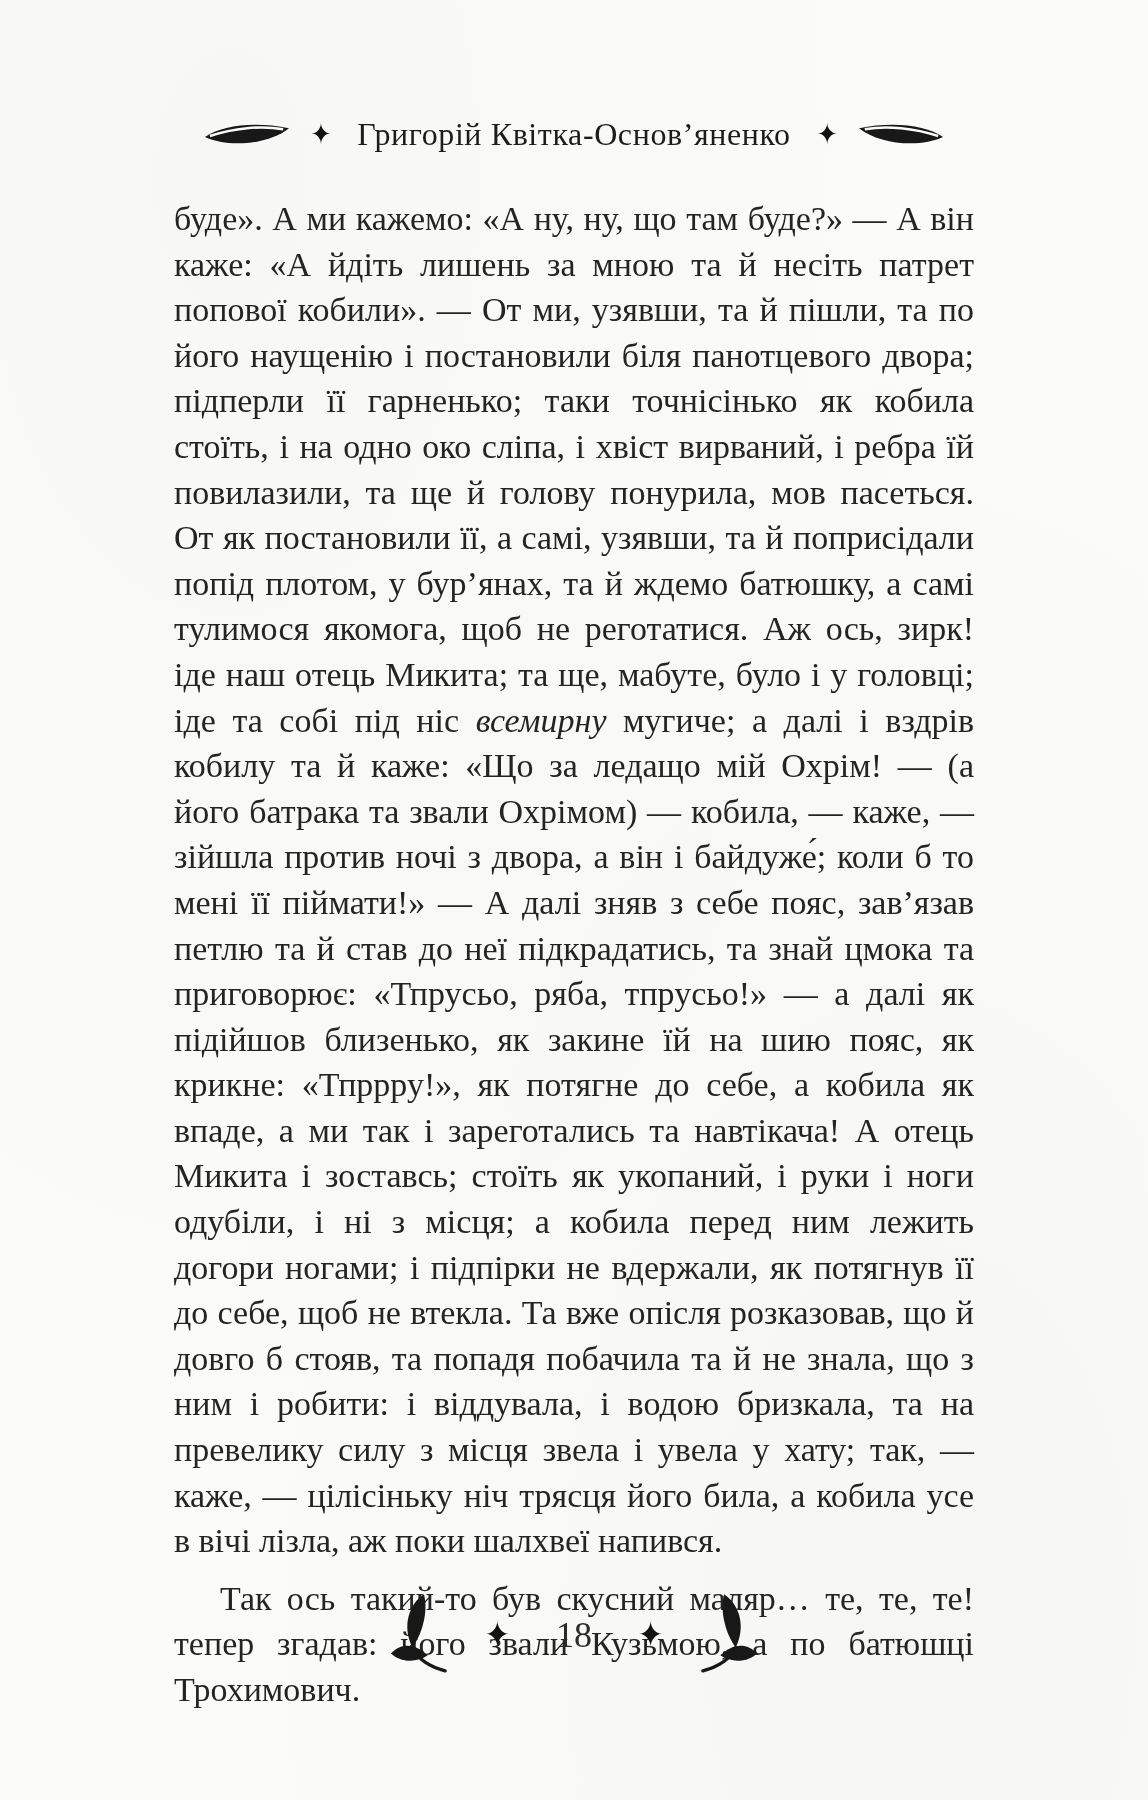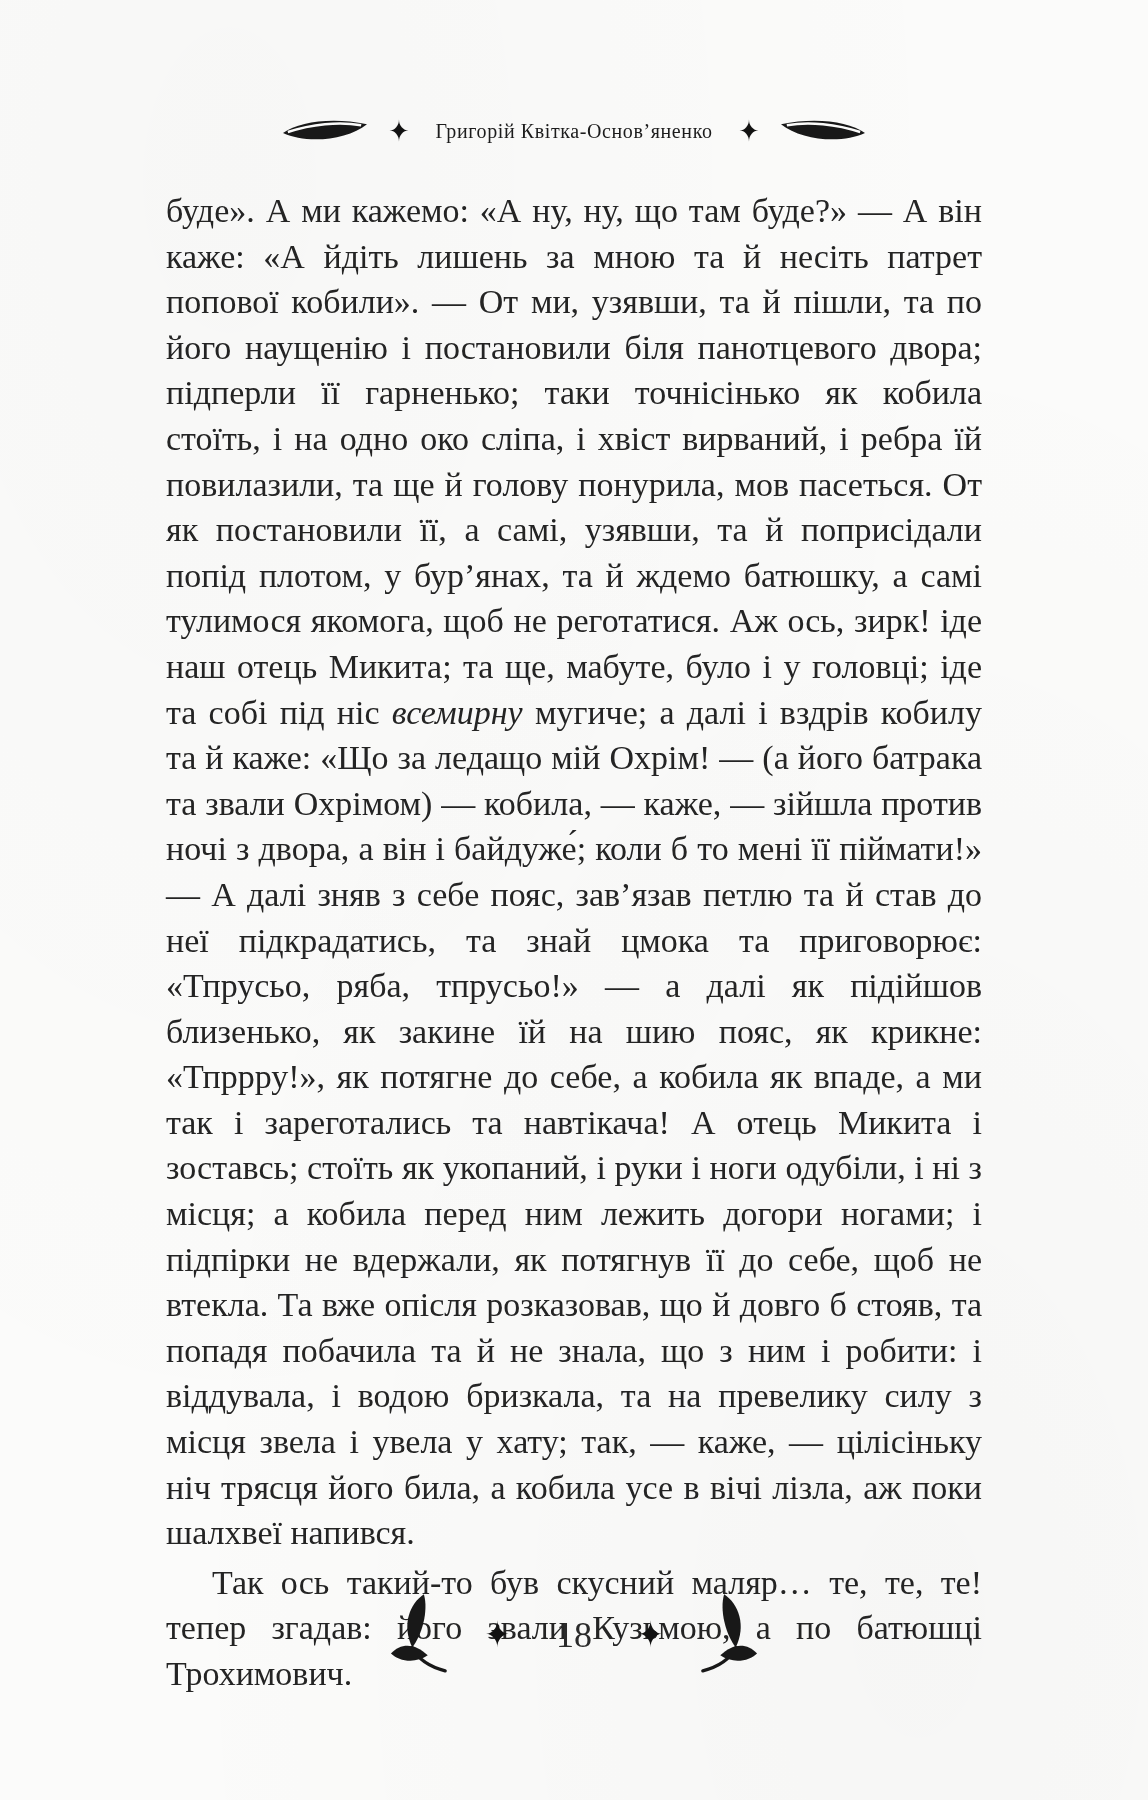--- a/index.html
+++ b/index.html
@@ -27,21 +27,21 @@
     position: absolute;
     top: 116px;
     left: 0;
     width: 100%;
     display: flex;
     align-items: center;
     justify-content: center;
     gap: 20px;
   }
   .author {
-    font-size: 20px;
+    font-size: 32px;
     letter-spacing: 0.6px;
     color: #1c1c1c;
     white-space: nowrap;
     padding: 0 6px;
   }
   .star {
     font-family: "DejaVu Sans", sans-serif;
     color: #121212;
     line-height: 1;
   }
@@ -50,21 +50,21 @@
   .text-block {
     position: absolute;
     top: 184px;
     left: 162px;
     width: 824px;
     font-size: 34px;
     line-height: 45.6px;
     text-align: justify;
     color: #242424;
   }
-  .para { margin: 4px; }
+  .para { margin: 12px; }
   .p-indent { text-indent: 46px; }
   .it { font-style: italic; }
   .page-footer {
     position: absolute;
     top: 1592px;
     left: 0;
     width: 100%;
     display: flex;
     align-items: center;
     justify-content: center;

